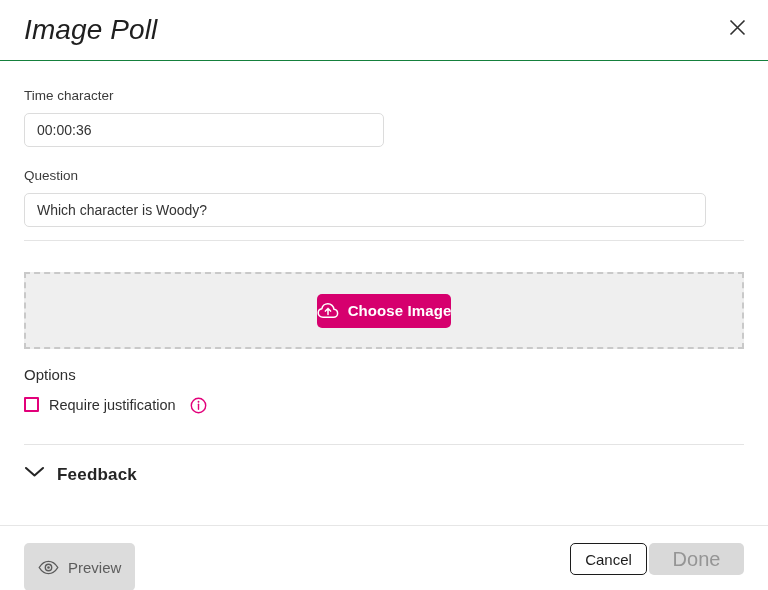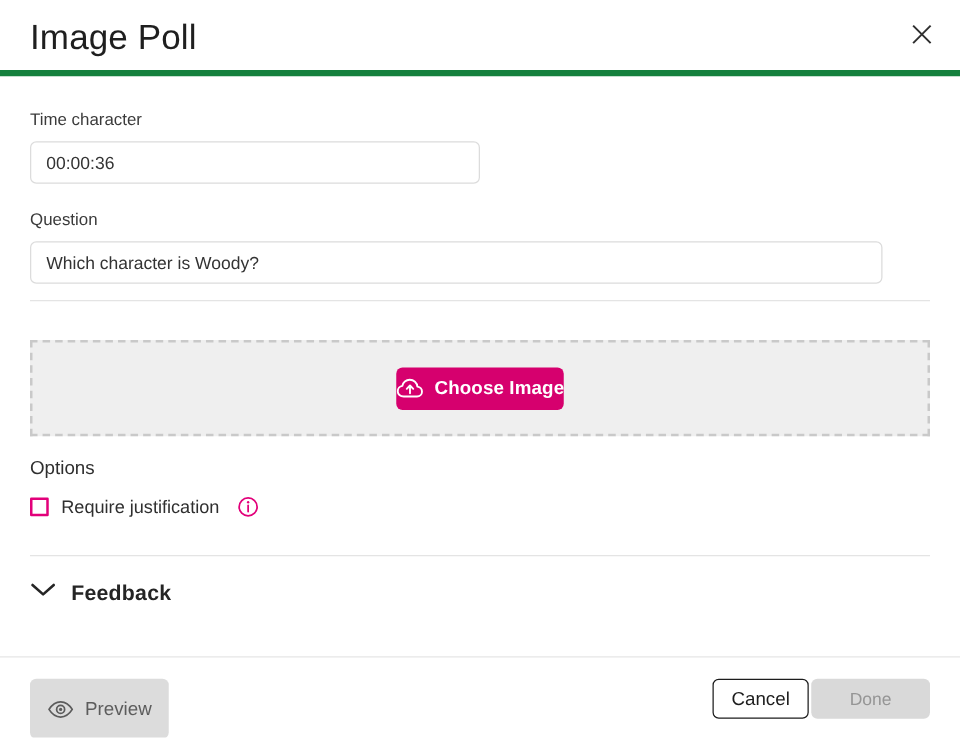--- a/index.html
+++ b/index.html
@@ -23,22 +23,23 @@
     display: flex;
     flex-direction: column;
     background: #ffffff;
   }
 
   
   .dialog-header {
     position: relative;
     height: 61px;
     flex: 0 0 61px;
-    border-bottom: 5px solid #15803d;
-    box-sizing: border-box;
+    border-bottom: 1px solid #15803d;
+    box-sizing: border-box;
+    font-style: italic;
   }
   .dialog-title {
     position: absolute;
     left: 24px;
     top: 12px;
     font-size: 28px;
     font-weight: 400;
     letter-spacing: 0.1px;
     color: #1f1f1f;
     line-height: 36px;
@@ -155,21 +156,21 @@
     left: 24px;
     top: 305px;
   }
   .options-heading {
     font-size: 15px;
     color: #2f2f2f;
     line-height: 18px;
   }
   .option-row {
     display: flex;
-    align-items: center;
+    align-items: flex-start;
     margin-top: 13px;
   }
   .checkbox {
     width: 15px;
     height: 15px;
     box-sizing: border-box;
     border: 2px solid #e2007a;
     background: #ffffff;
     border-radius: 1px;
     cursor: pointer;
@@ -254,21 +255,21 @@
     position: absolute;
     right: 24px;
     top: 17px;
     width: 95px;
     height: 32px;
     box-sizing: border-box;
     background: #d9d9d9;
     border: none;
     border-radius: 5px;
     font-family: "Liberation Sans", sans-serif;
-    font-size: 14px;
+    font-size: 20px;
     color: #959595;
     cursor: default;
   }
 </style>
 </head>
 <body>
 
 <div class="dialog">
 
   <div class="dialog-header">

